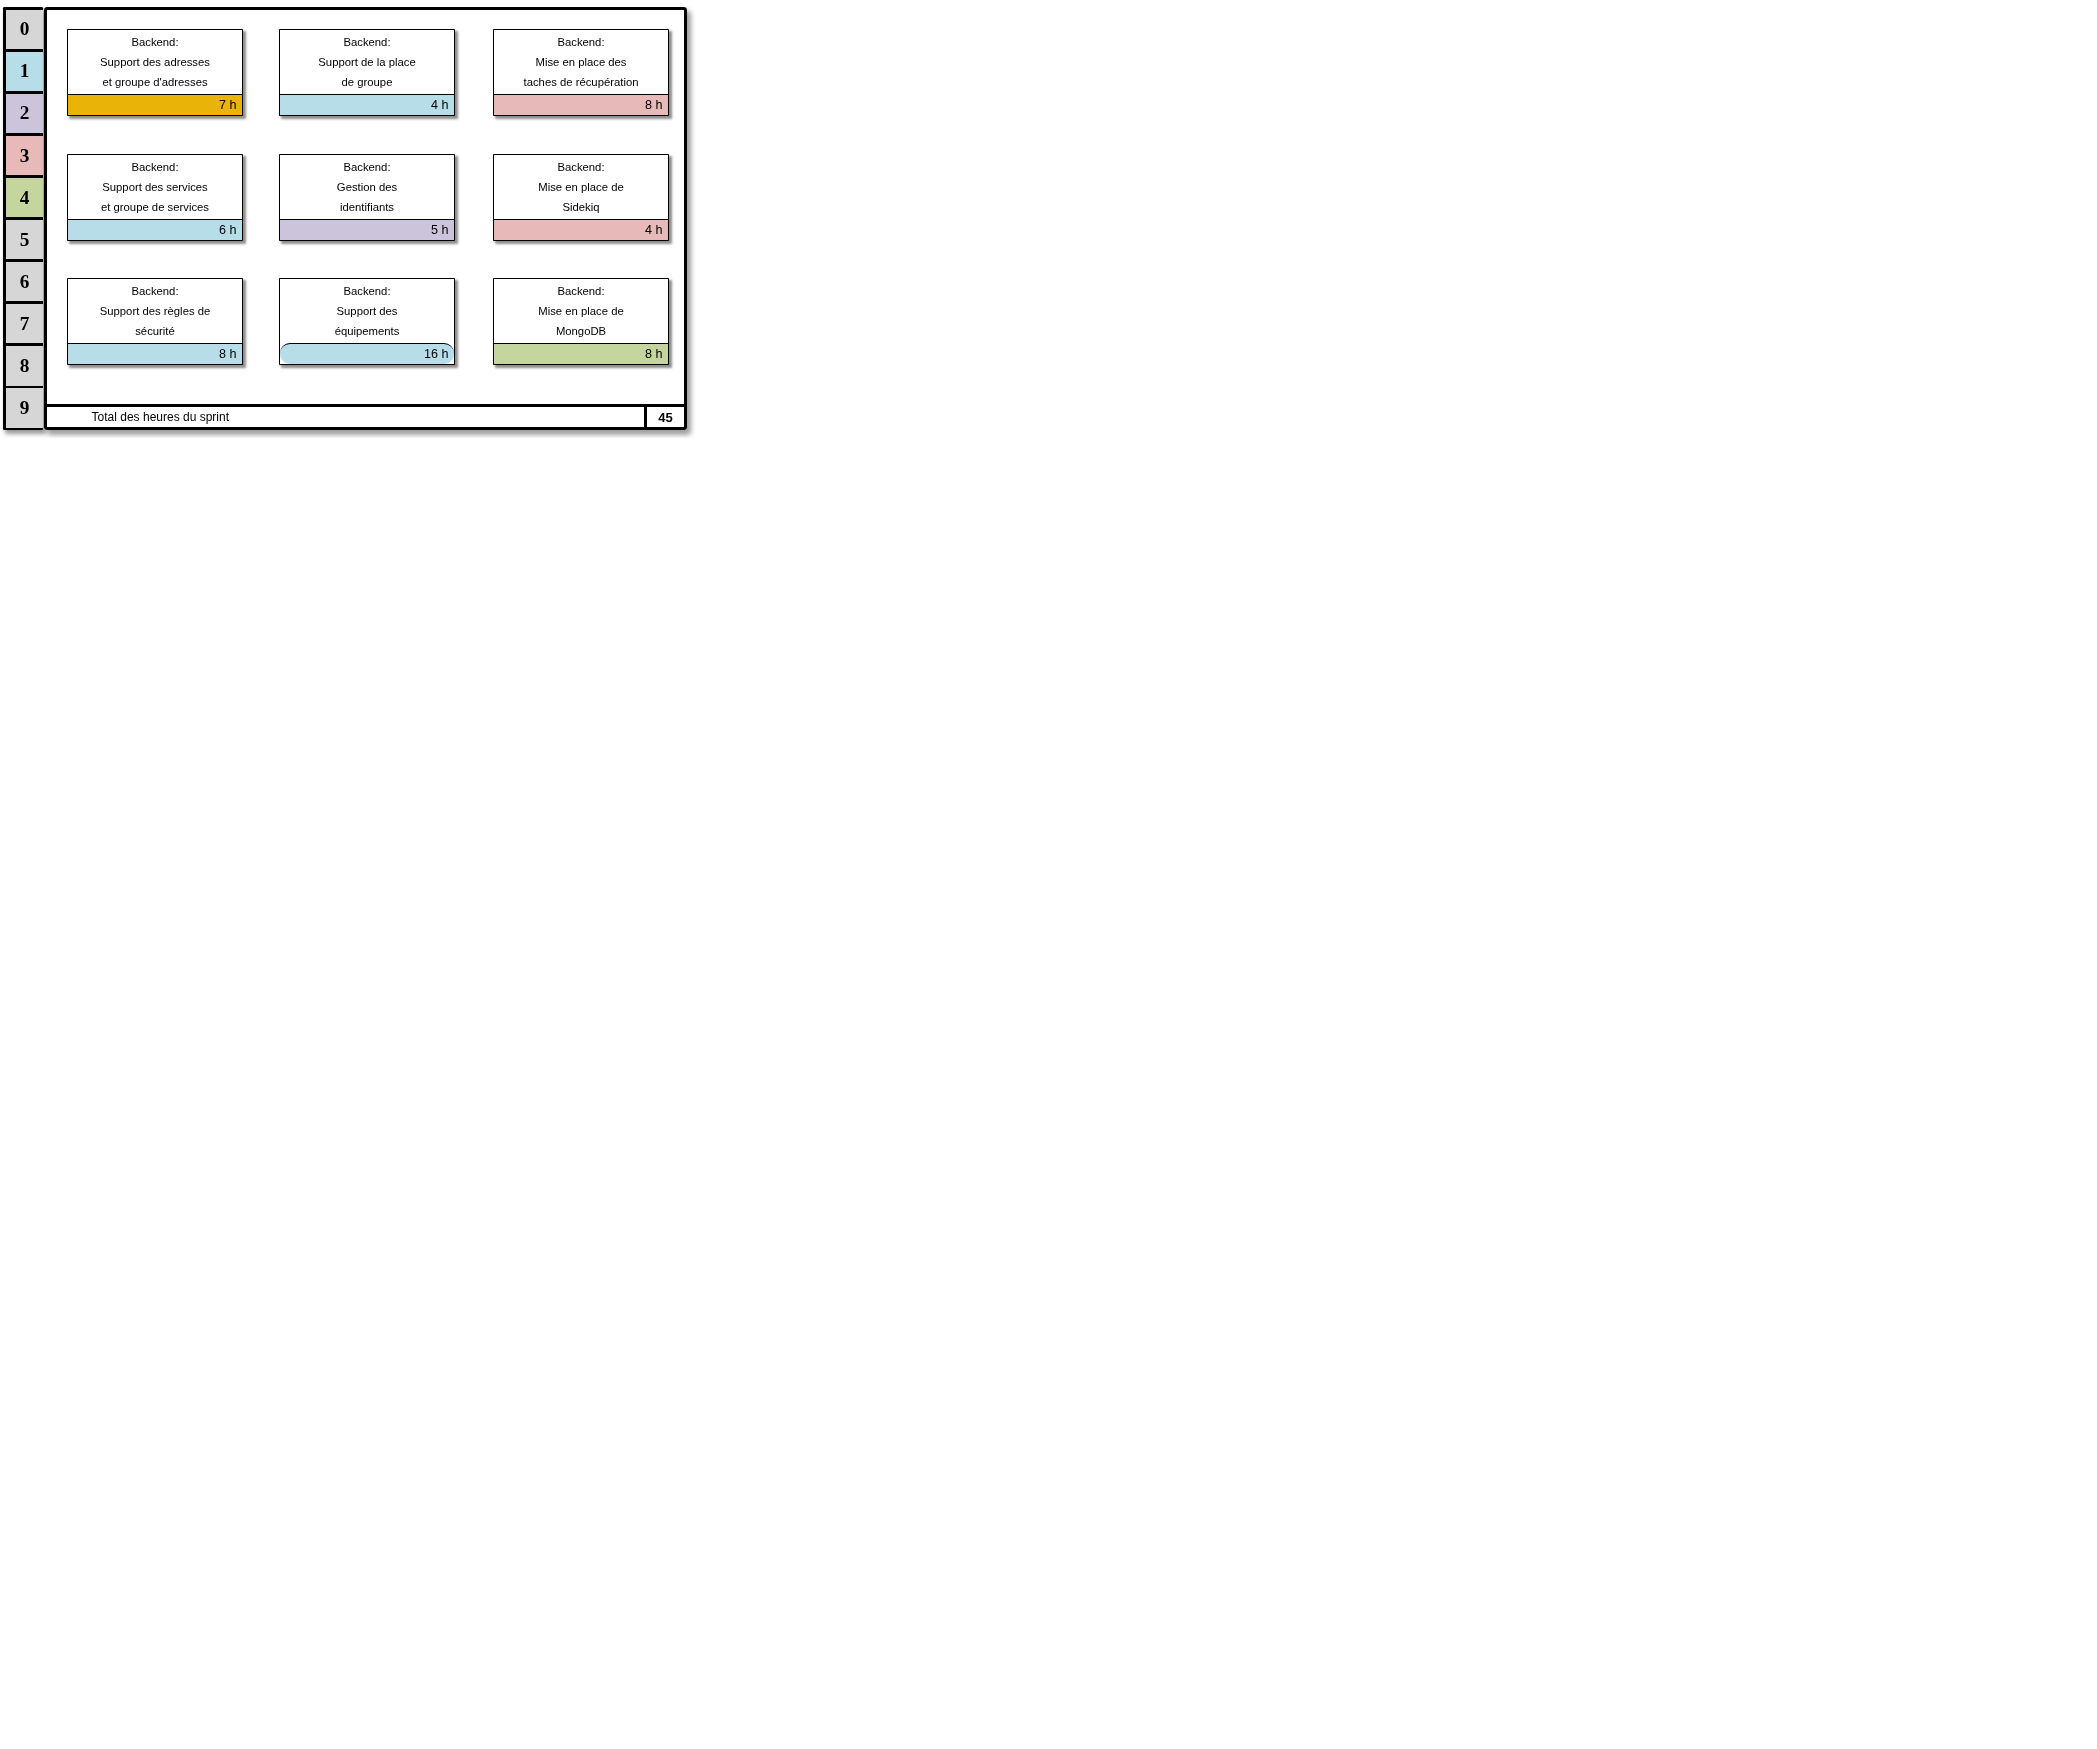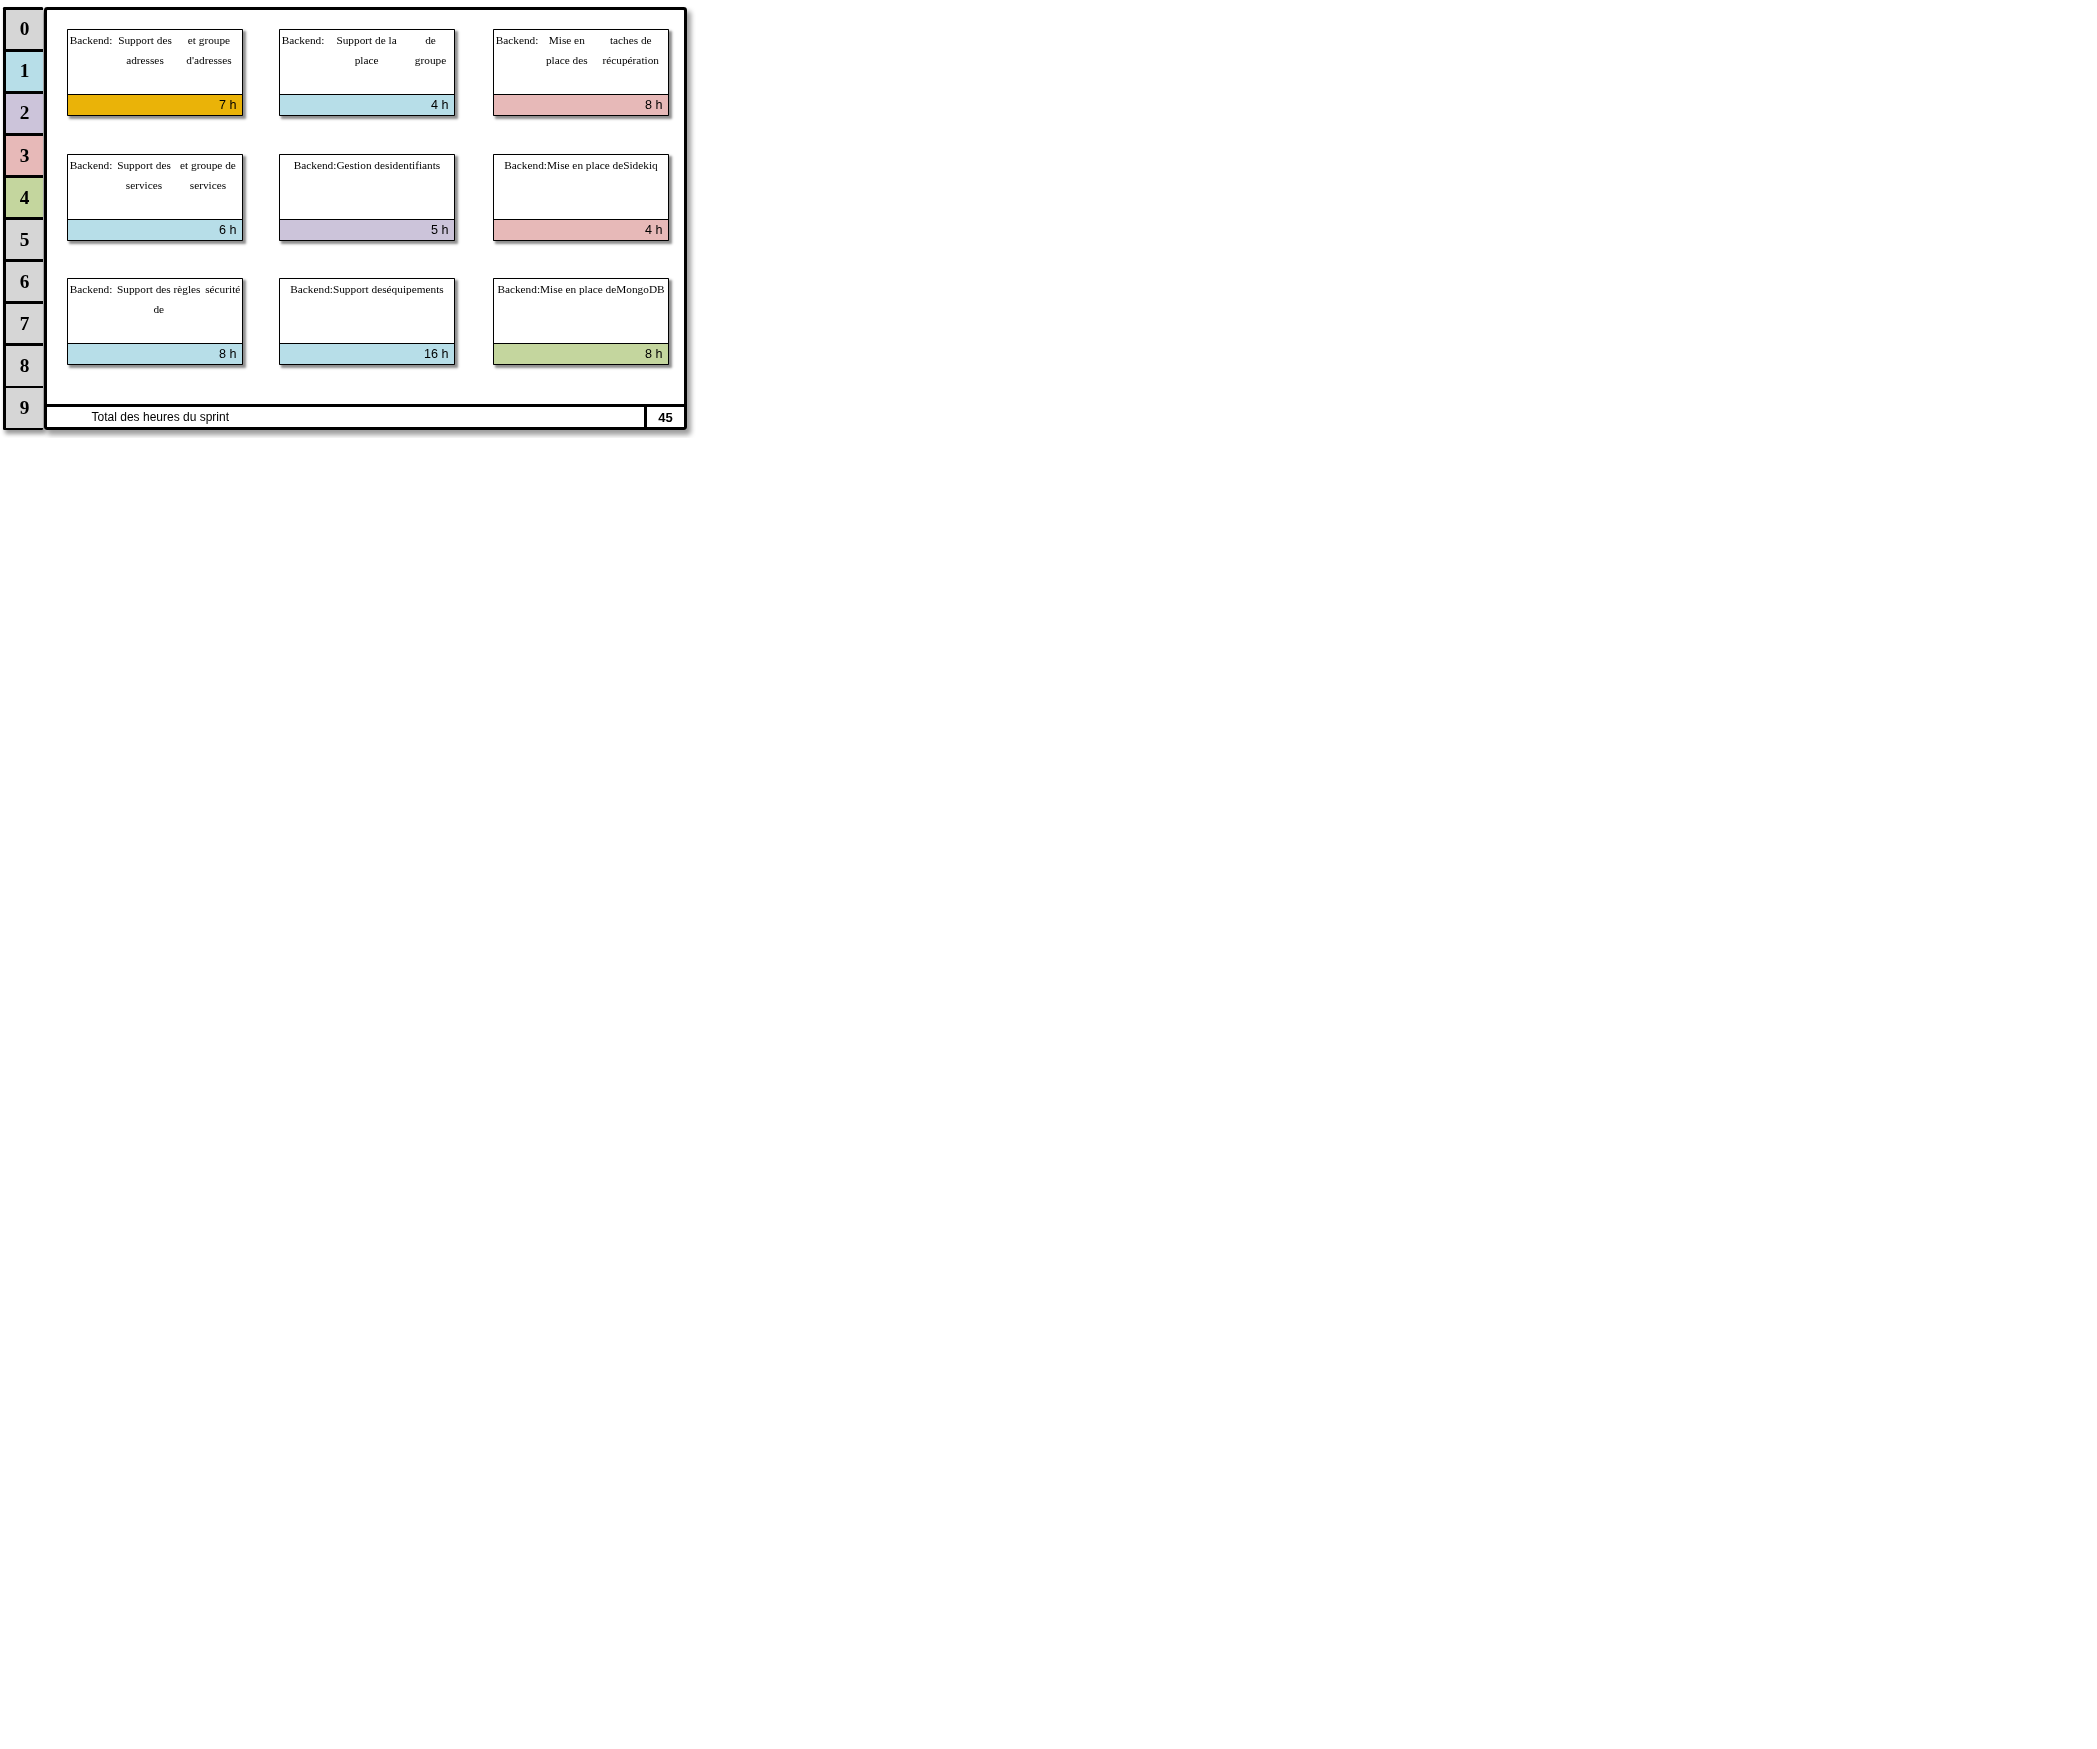--- a/index.html
+++ b/index.html
@@ -29,22 +29,22 @@
   .card{
     position:absolute;width:176px;height:87px;box-sizing:border-box;
     border:1.7px solid #000;background:#fff;
     display:flex;flex-direction:column;
     box-shadow:2.5px 2.9px 2.5px rgba(0,0,0,0.45);
     border-radius:0.8px;
   }
   .col1{left:20px}.col2{left:232px}.col3{left:446px}
   .row1{top:19.3px}.row2{top:144px}.row3{top:268px}
   .card-body{
-    flex:1;display:flex;flex-direction:row;justify-content:center;
-    text-align:center;font-size:11.3px;line-height:20px;padding:0 1.7px;font-family:Liberation Serif, serif;
+    flex:1;display:flex;flex-direction:column;justify-content:center;
+    text-align:center;font-size:11.3px;line-height:20px;padding:0 1.7px;
   }
   .card-bar{
     height:20px;border-top:1.7px solid #000;
     display:flex;align-items:center;justify-content:flex-end;
     padding-right:5.5px;font-size:12.6px;
   }
   
   .footer{
     position:absolute;left:0;right:0;bottom:0;height:23px;
     border-top:3.4px solid #000;display:flex;box-sizing:border-box;
@@ -155,21 +155,21 @@
       <span>8 h</span>
     </div>
   </div>
 
   <div class="card col2 row3">
     <div class="card-body">
       <div>Backend:</div>
       <div>Support des</div>
       <div>équipements</div>
     </div>
-    <div class="card-bar" style="background-color: rgb(183, 222, 232);">
+    <div class="card-bar" style="background-color: rgb(183, 222, 232); border-radius: 10px;">
       <span>16 h</span>
     </div>
   </div>
 
   <div class="card col3 row3">
     <div class="card-body">
       <div>Backend:</div>
       <div>Mise en place de</div>
       <div>MongoDB</div>
     </div>

